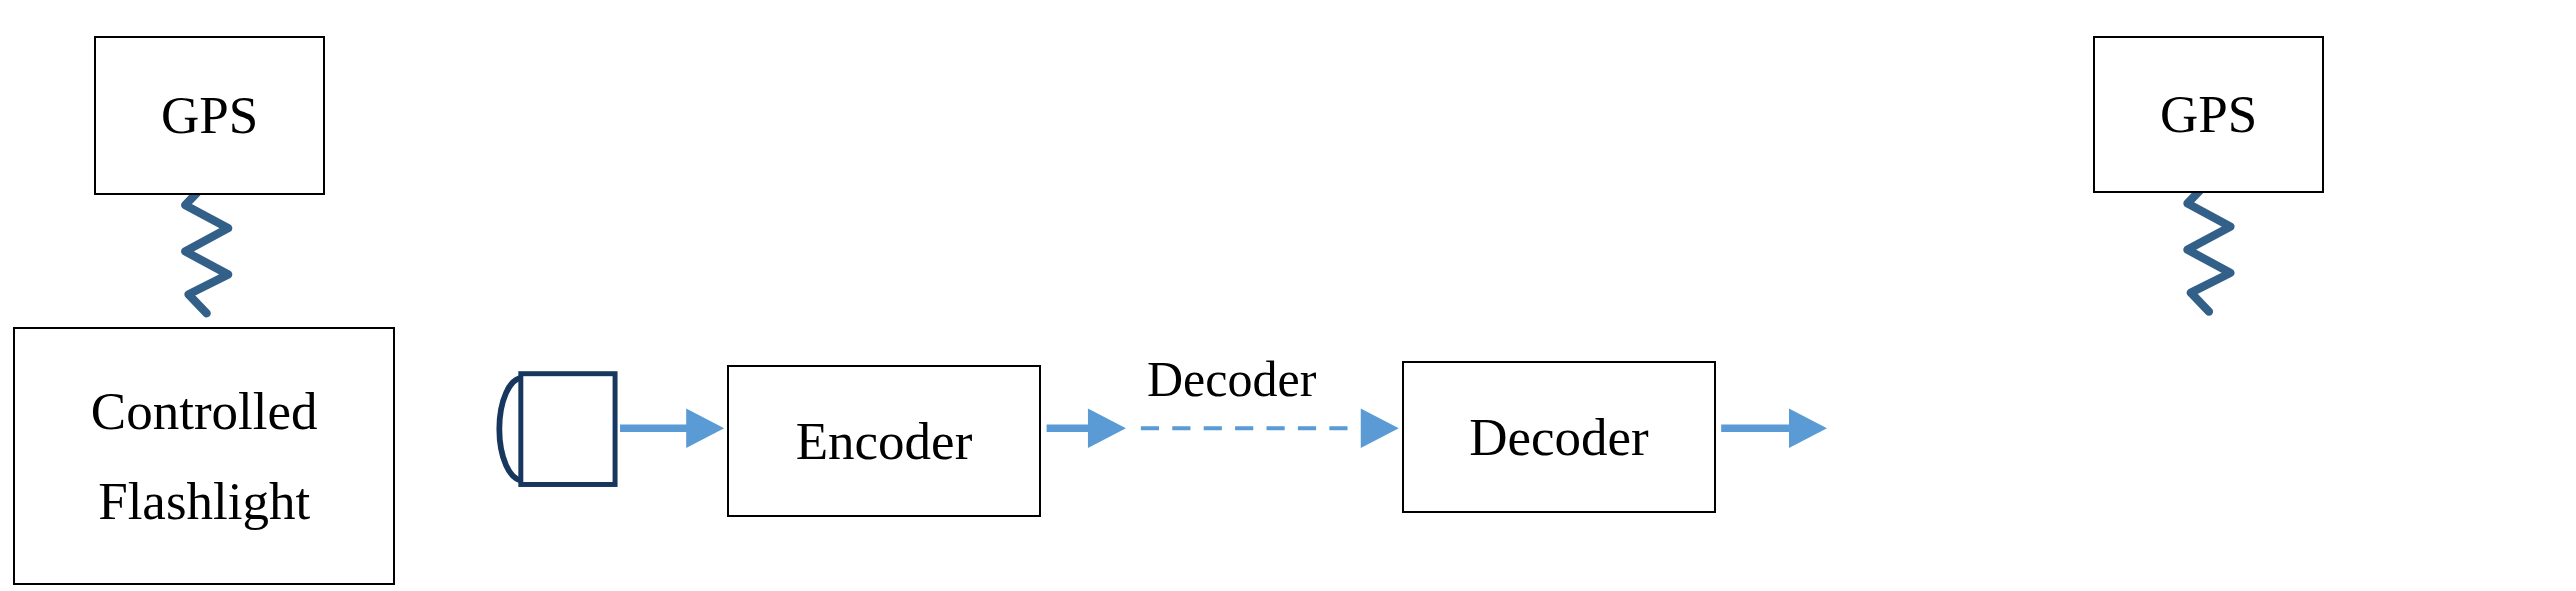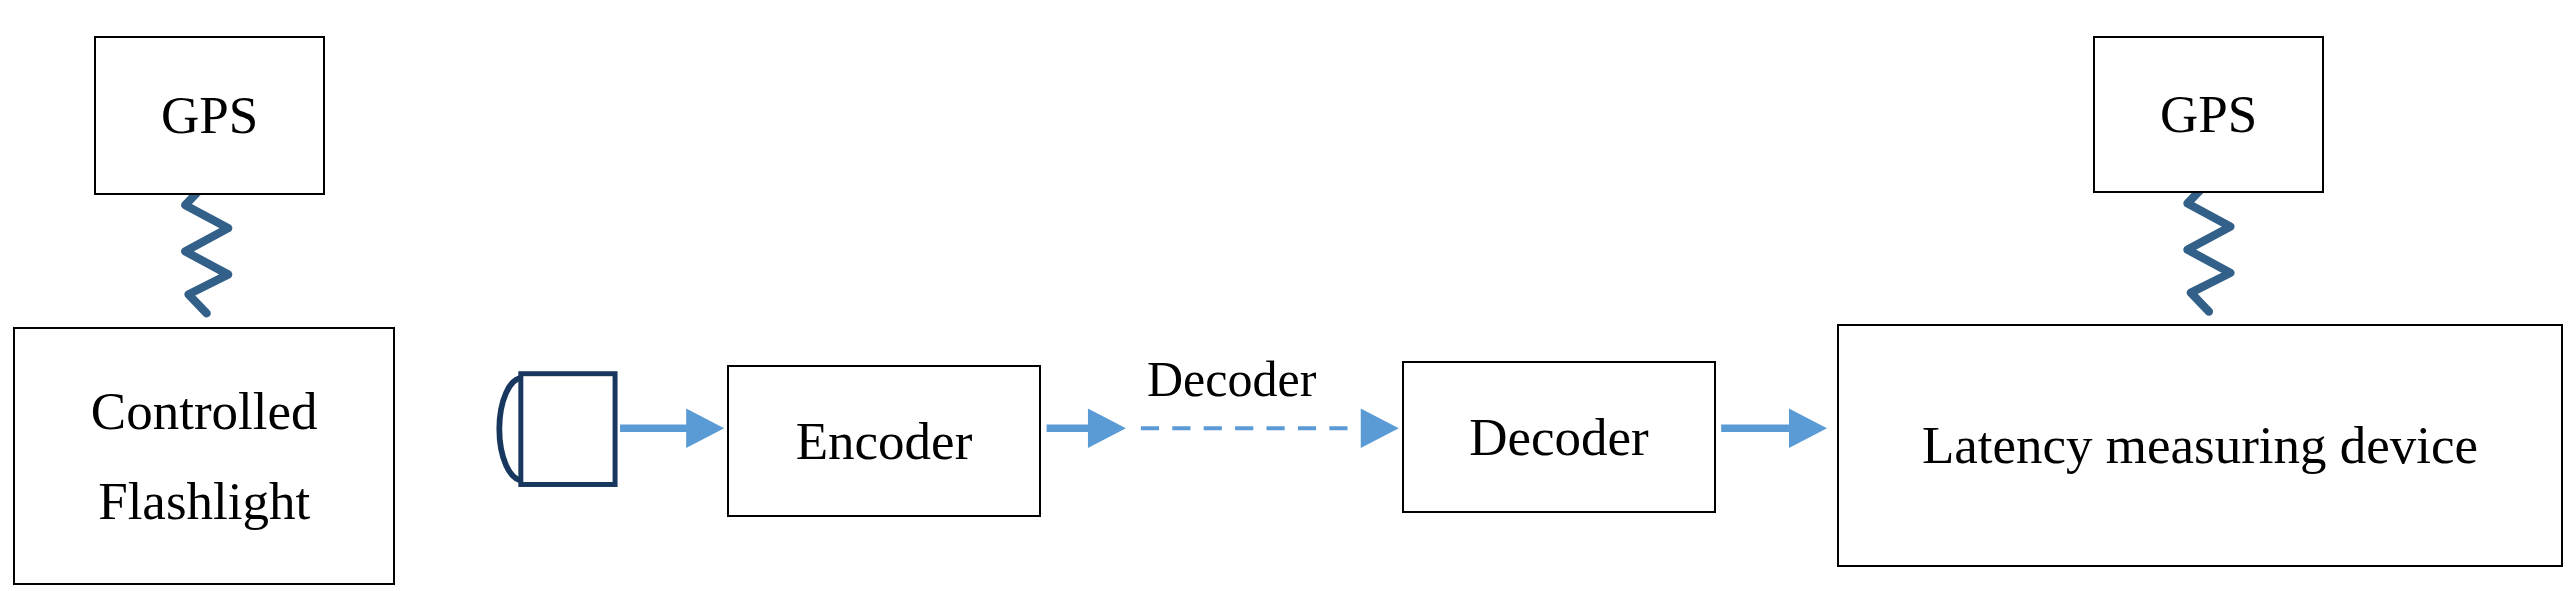--- a/index.html
+++ b/index.html
@@ -104,22 +104,19 @@
   <div class="box" style="left:727px; top:352px; width:314px; height:152px;">
     <span class="ln">Encoder</span>
   </div>
 
   <div class="floating-label" style="left:1147px; top:354px;">Decoder</div>
 
   <div class="box" style="left:1402px; top:348px; width:314px; height:152px;">
     <span class="ln">Decoder</span>
   </div>
 
-  <div class="box" style="left:1837px; top:311px; width:726px; height:243px;">
-    <span class="ln">Latency measuring device</span>
-  </div>
 
   <div class="box" style="left:2093px; top:23px; width:231px; height:157px;">
     <span class="ln">GPS</span>
   </div>
 
 </div>
 
 
 </body></html>

